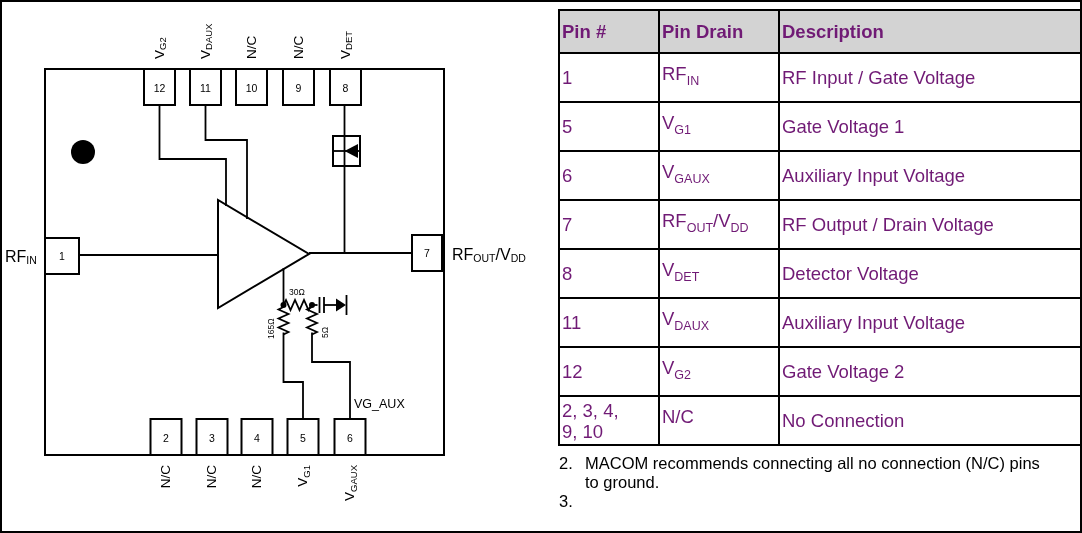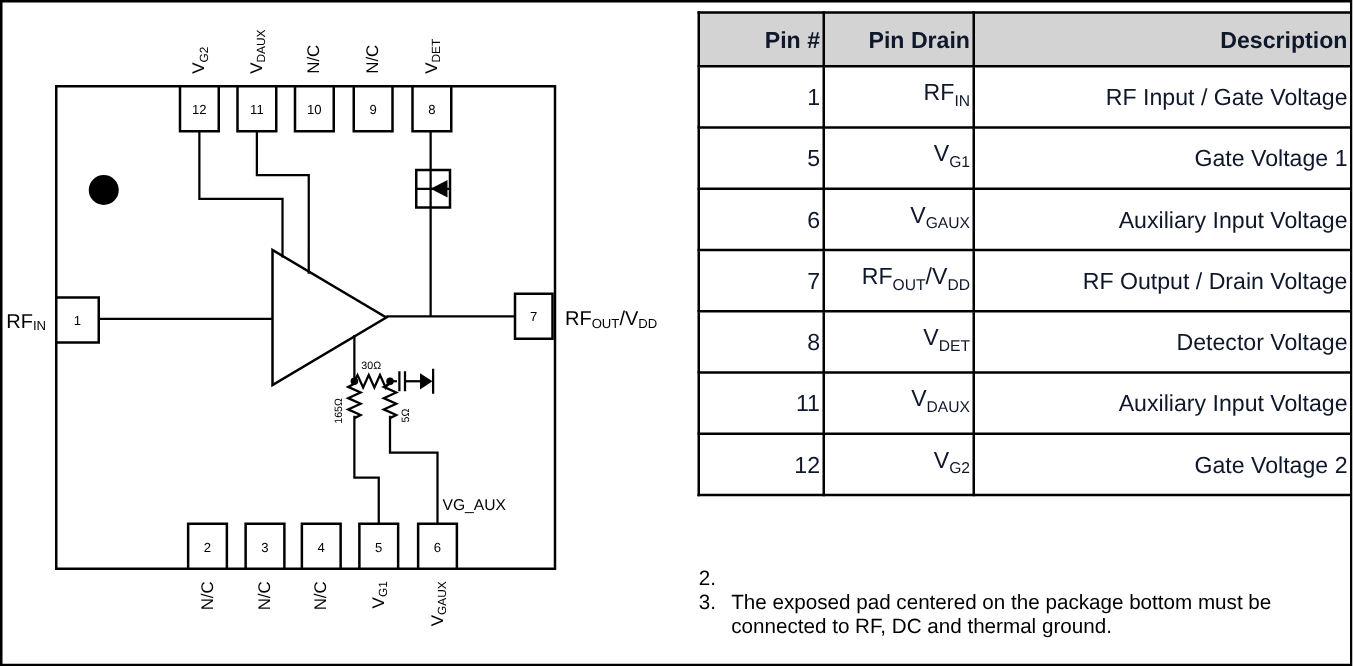--- a/index.html
+++ b/index.html
@@ -12,21 +12,21 @@
   .pnum{font-size:10.5px;fill:#000;text-anchor:middle;}
   .vlab .m{font-size:13.5px;fill:#000;}
   .vlab .s{font-size:9.5px;fill:#000;}
   .biglab{font-size:16px;fill:#000;}
   .biglab .sub{font-size:10.5px;}
   .rlab{font-size:8.5px;fill:#000;}
   .netlab{font-size:12.5px;fill:#000;}
   
   .pin-table-wrap{position:absolute;left:556px;top:7px;}
   table.pin-table{border-collapse:collapse;table-layout:fixed;width:522px;}
-  table.pin-table th,table.pin-table td{border:2px solid #000;text-align:right;vertical-align:middle;padding:0 2px;white-space:pre-line;color:#0f172a;}
+  table.pin-table th,table.pin-table td{border:2px solid #000;text-align:left;vertical-align:middle;padding:0 2px;white-space:pre-line;color:#701a75;}
   table.pin-table th{background:#d3d3d3;font-size:18.5px;font-weight:bold;height:41px;}
   table.pin-table td{font-size:18.5px;height:47px;line-height:21px;}
   td.name-cell{font-size:19px;}
   td.name-cell sub, .col-pin sub{font-size:12.5px;}
   .col-pin{width:100px;}
   .col-name{width:120px;}
   .col-desc{width:302px;}
   
   .notes{position:absolute;left:557px;top:452px;width:520px;color:#000;}
   .note{display:flex;font-size:16.5px;line-height:19px;margin:0;}
@@ -174,28 +174,34 @@
         <tr>
           <td class="col-pin">11</td>
           <td class="name-cell"><span>V</span><sub>DAUX</sub><span></span><sub></sub></td>
           <td>Auxiliary Input Voltage</td>
         </tr>
         <tr>
           <td class="col-pin">12</td>
           <td class="name-cell"><span>V</span><sub>G2</sub><span></span><sub></sub></td>
           <td>Gate Voltage 2</td>
         </tr>
+        <tr>
+          <td class="col-pin">2, 3, 4,
+9, 10</td>
+          <td class="name-cell"><span>N/C</span><sub></sub><span></span><sub></sub></td>
+          <td>No Connection</td>
+        </tr>
       </tbody>
     </table>
   </div>
 
   <div class="notes">
     <div class="note">
       <span class="num">2.</span>
+      <span class="txt">MACOM recommends connecting all no connection (N/C) pins
+to ground.</span>
     </div>
     <div class="note">
       <span class="num">3.</span>
-      <span class="txt">The exposed pad centered on the package bottom must be
-connected to RF, DC and thermal ground.</span>
     </div>
   </div>
 
 </div>
 
 </body></html>

